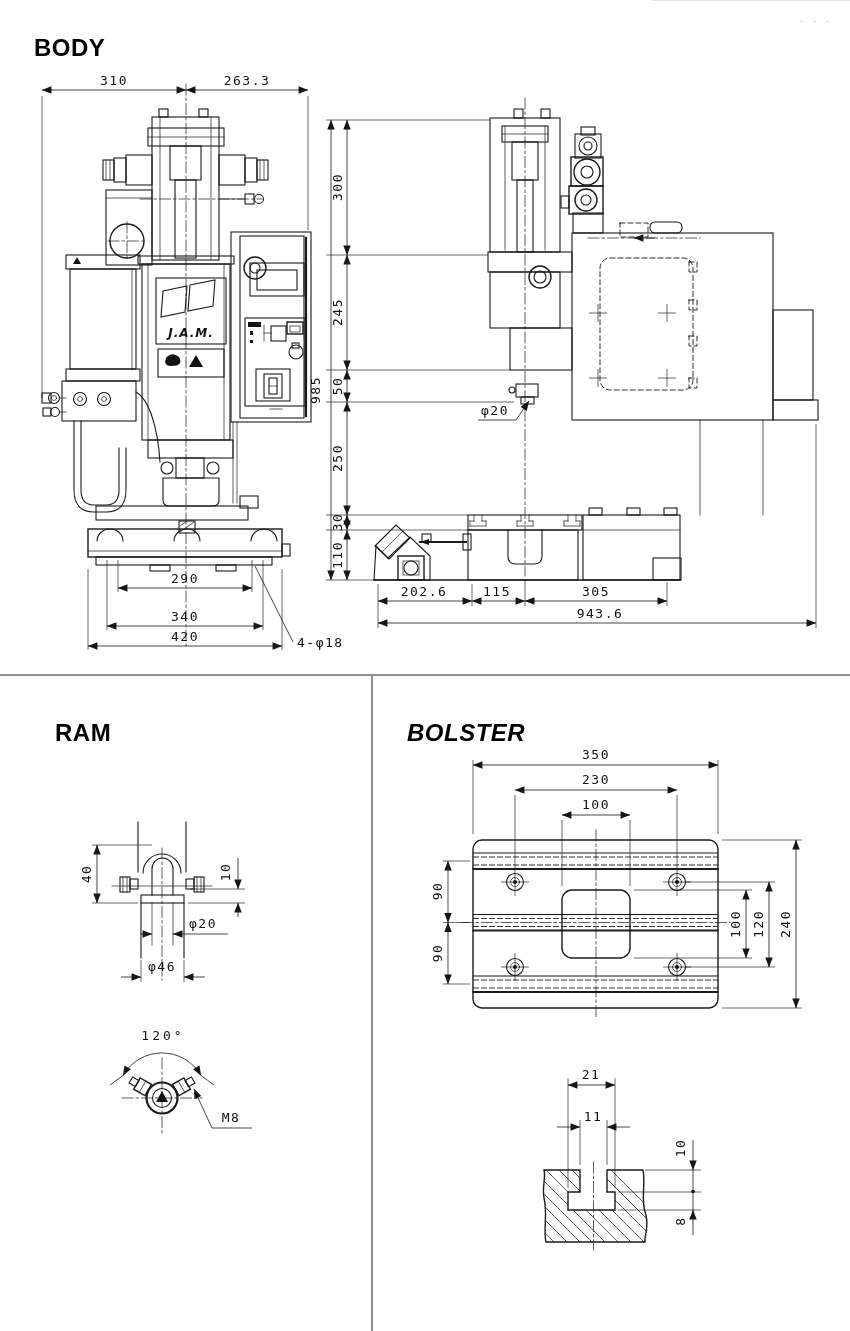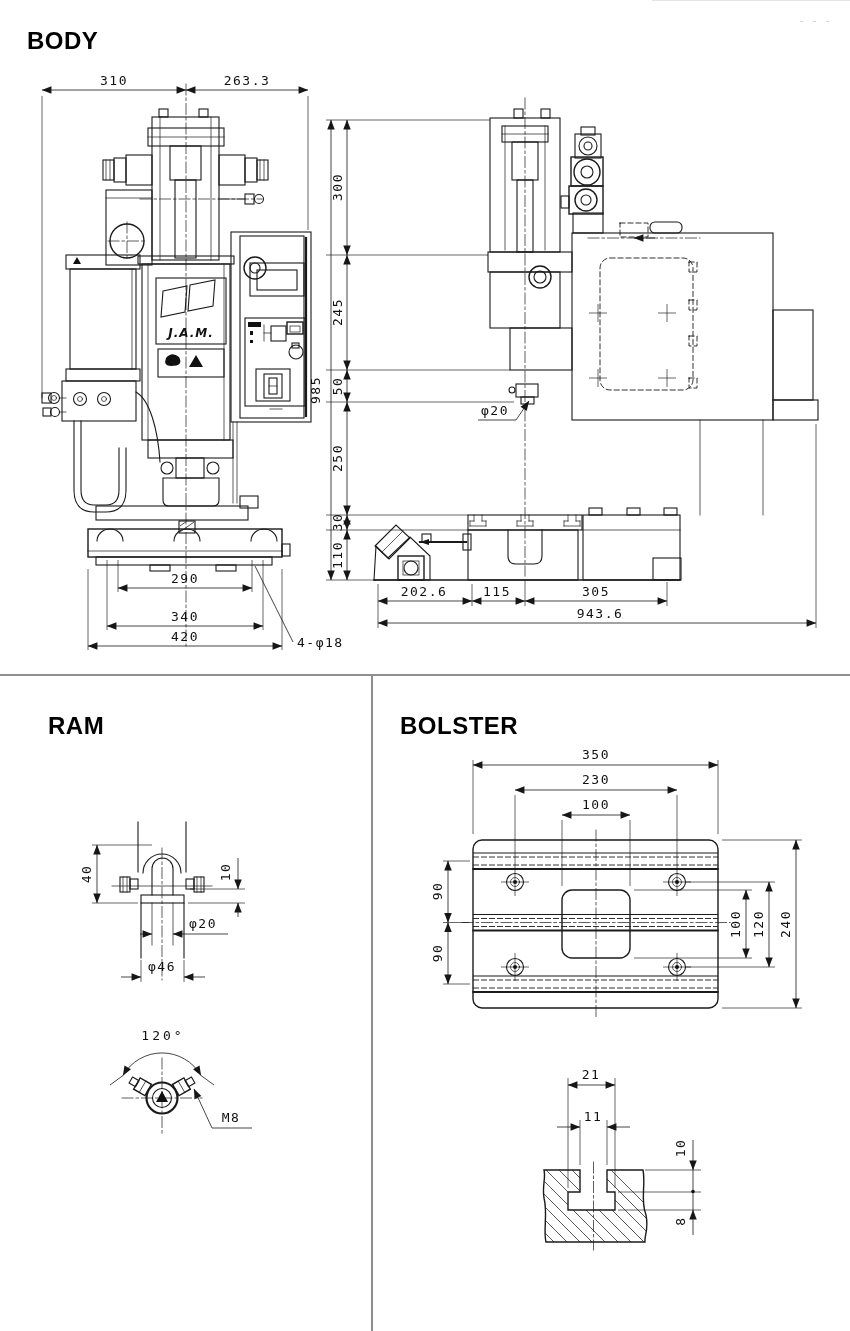--- a/index.html
+++ b/index.html
@@ -1,22 +1,22 @@
 <!DOCTYPE html>
 <html><head>
 <meta charset="utf-8">
 <style>
   html,body{margin:0;padding:0;background:#fff;}
   .canvas{position:relative;width:850px;height:1331px;background:#fff;overflow:hidden;
           font-family:"Liberation Sans",sans-serif;}
   .canvas svg{position:absolute;left:0;top:0;}
-  .hd{position:absolute;margin:0;font:700 24px "Liberation Sans",sans-serif;color:#000;letter-spacing:0.5px;}
+  .hd{position:absolute;margin:7px;font:700 24px "Liberation Sans",sans-serif;color:#000;letter-spacing:0.5px;}
   .hd-body{left:27px;top:27px;}
   .hd-ram{left:48px;top:712px;}
-  .hd-bolster{left:400px;top:712px;}
+  .hd-bolster{left:400px;top:712px;font-style:italic;}
   .divider-h{position:absolute;left:0;top:674px;width:850px;height:2px;background:#8f8f8f;}
   .divider-v{position:absolute;left:371px;top:676px;width:2px;height:655px;background:#8f8f8f;}
   .topline{position:absolute;left:652px;top:0;width:198px;height:1px;background:#e4e4e4;}
   .topmarks{position:absolute;left:799px;top:16px;font:400 9px "DejaVu Sans Mono",monospace;
             color:#b5b5b5;letter-spacing:1px;}
   
   .ln{stroke:#1b1b1b;stroke-width:1.1;fill:none;stroke-linecap:square;stroke-linejoin:miter;}
   .lt{stroke-width:0.7;}
   .md{stroke-width:1.4;}
   .hv{stroke-width:2.2;}

